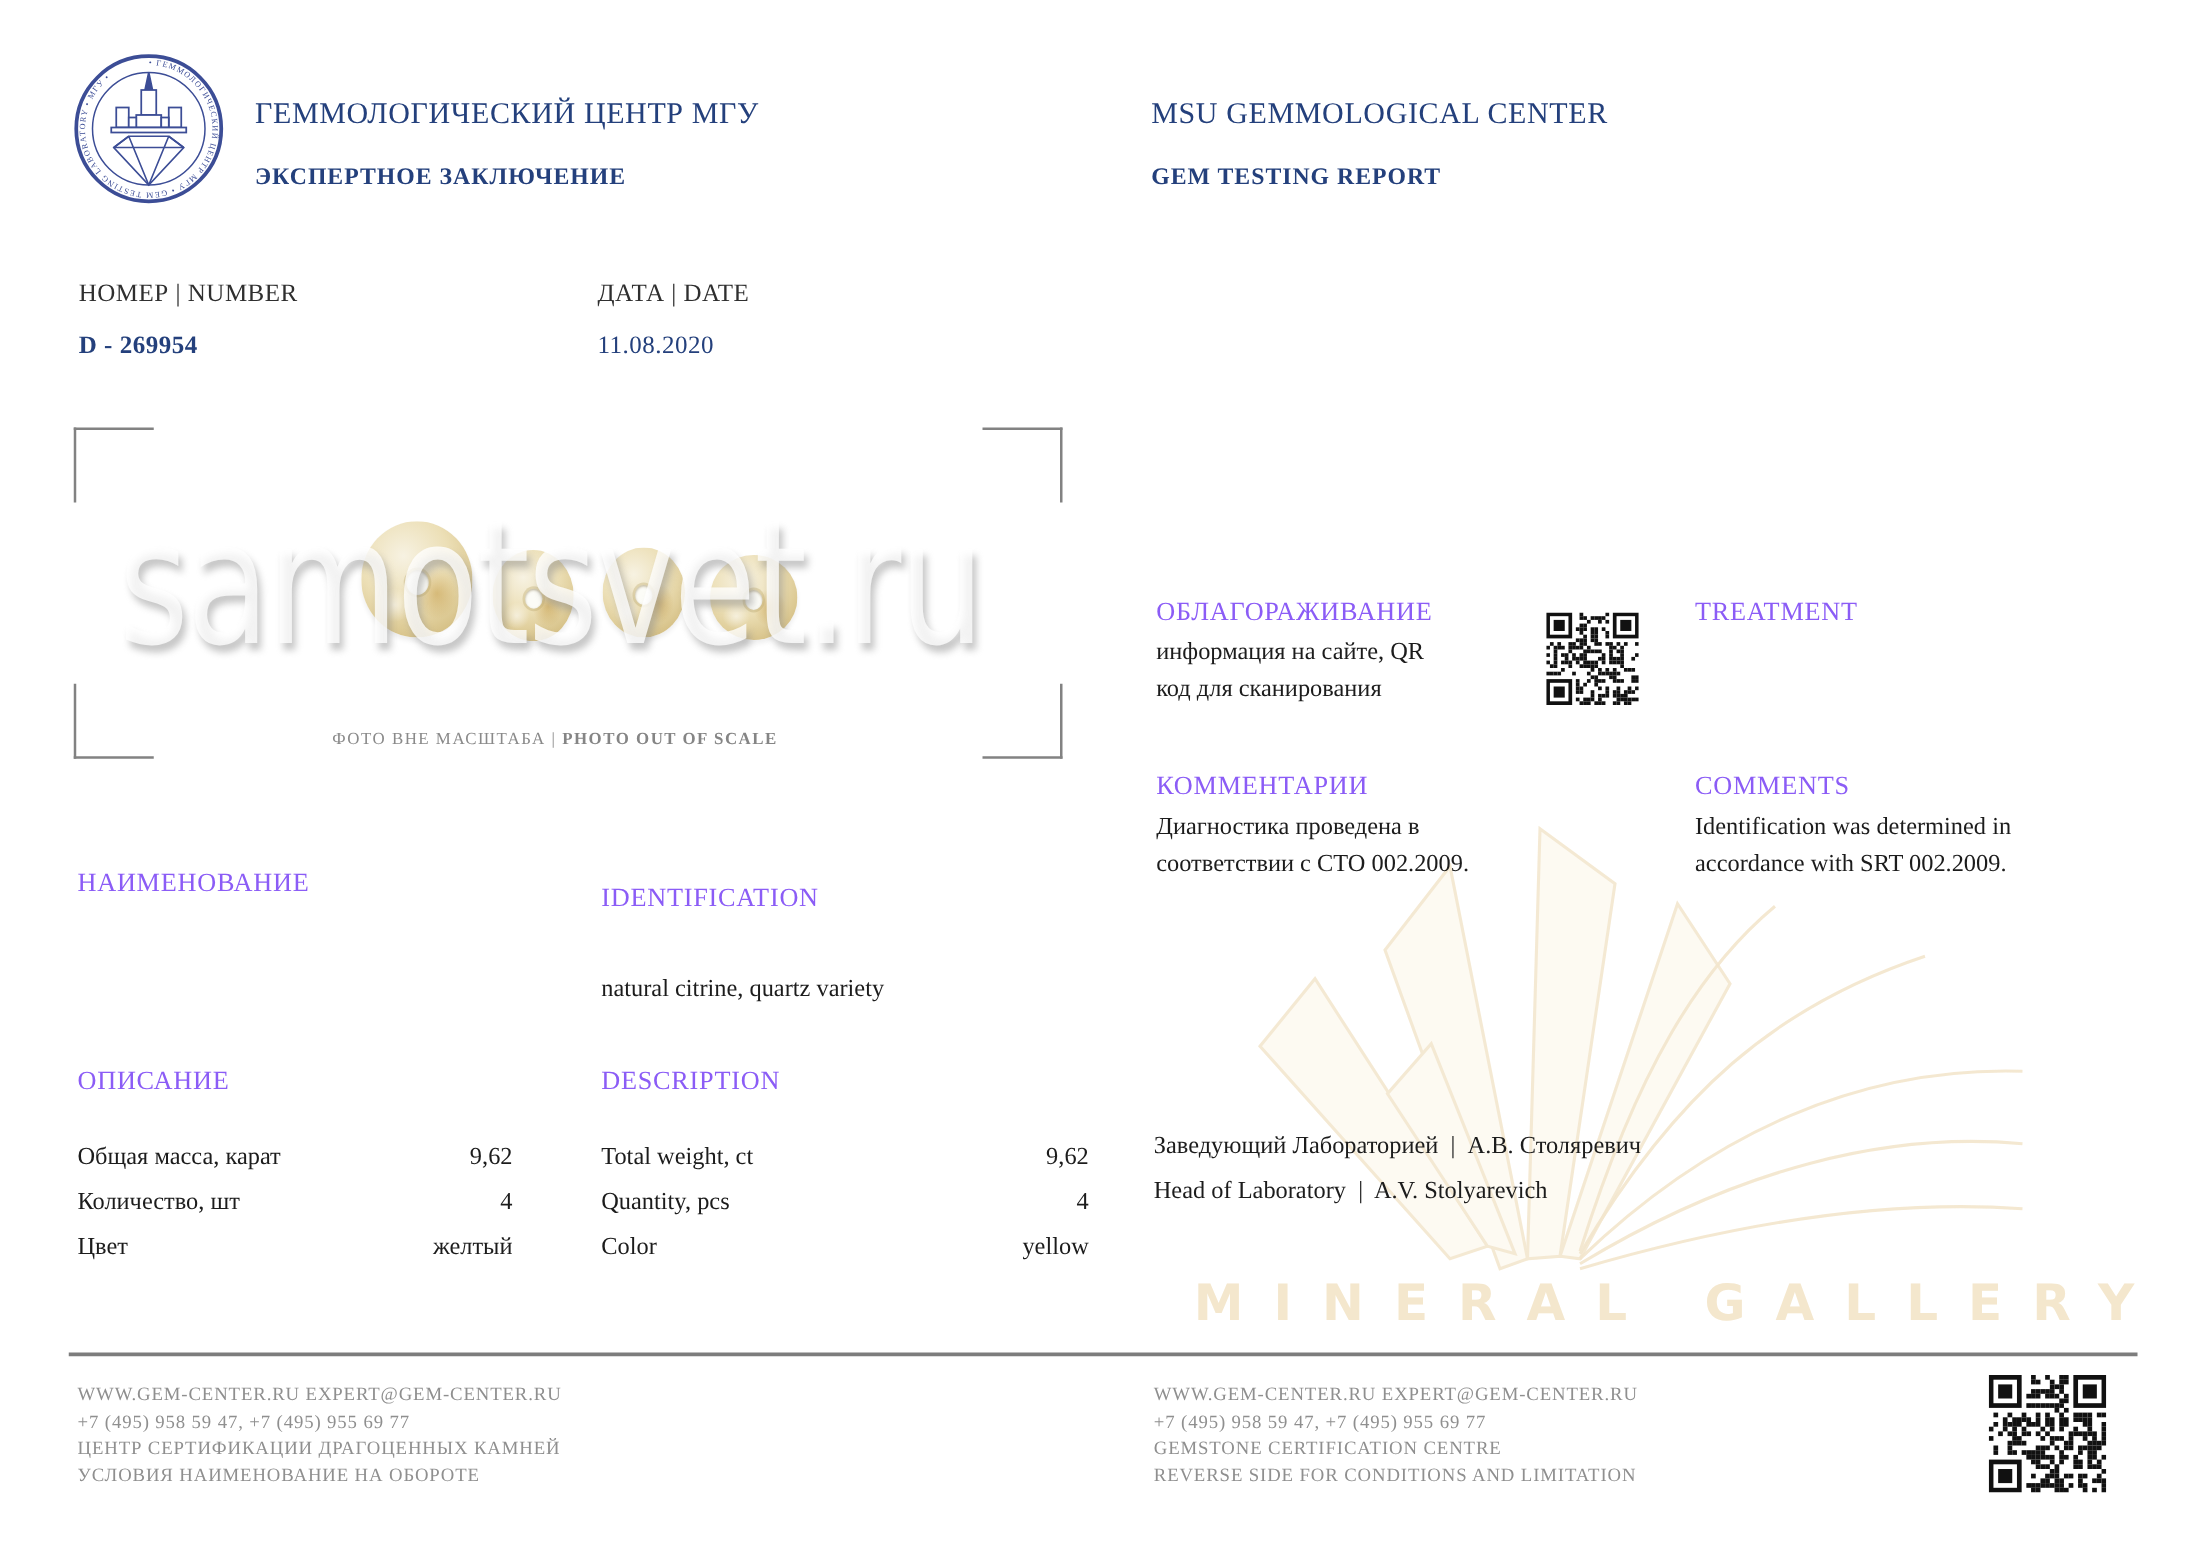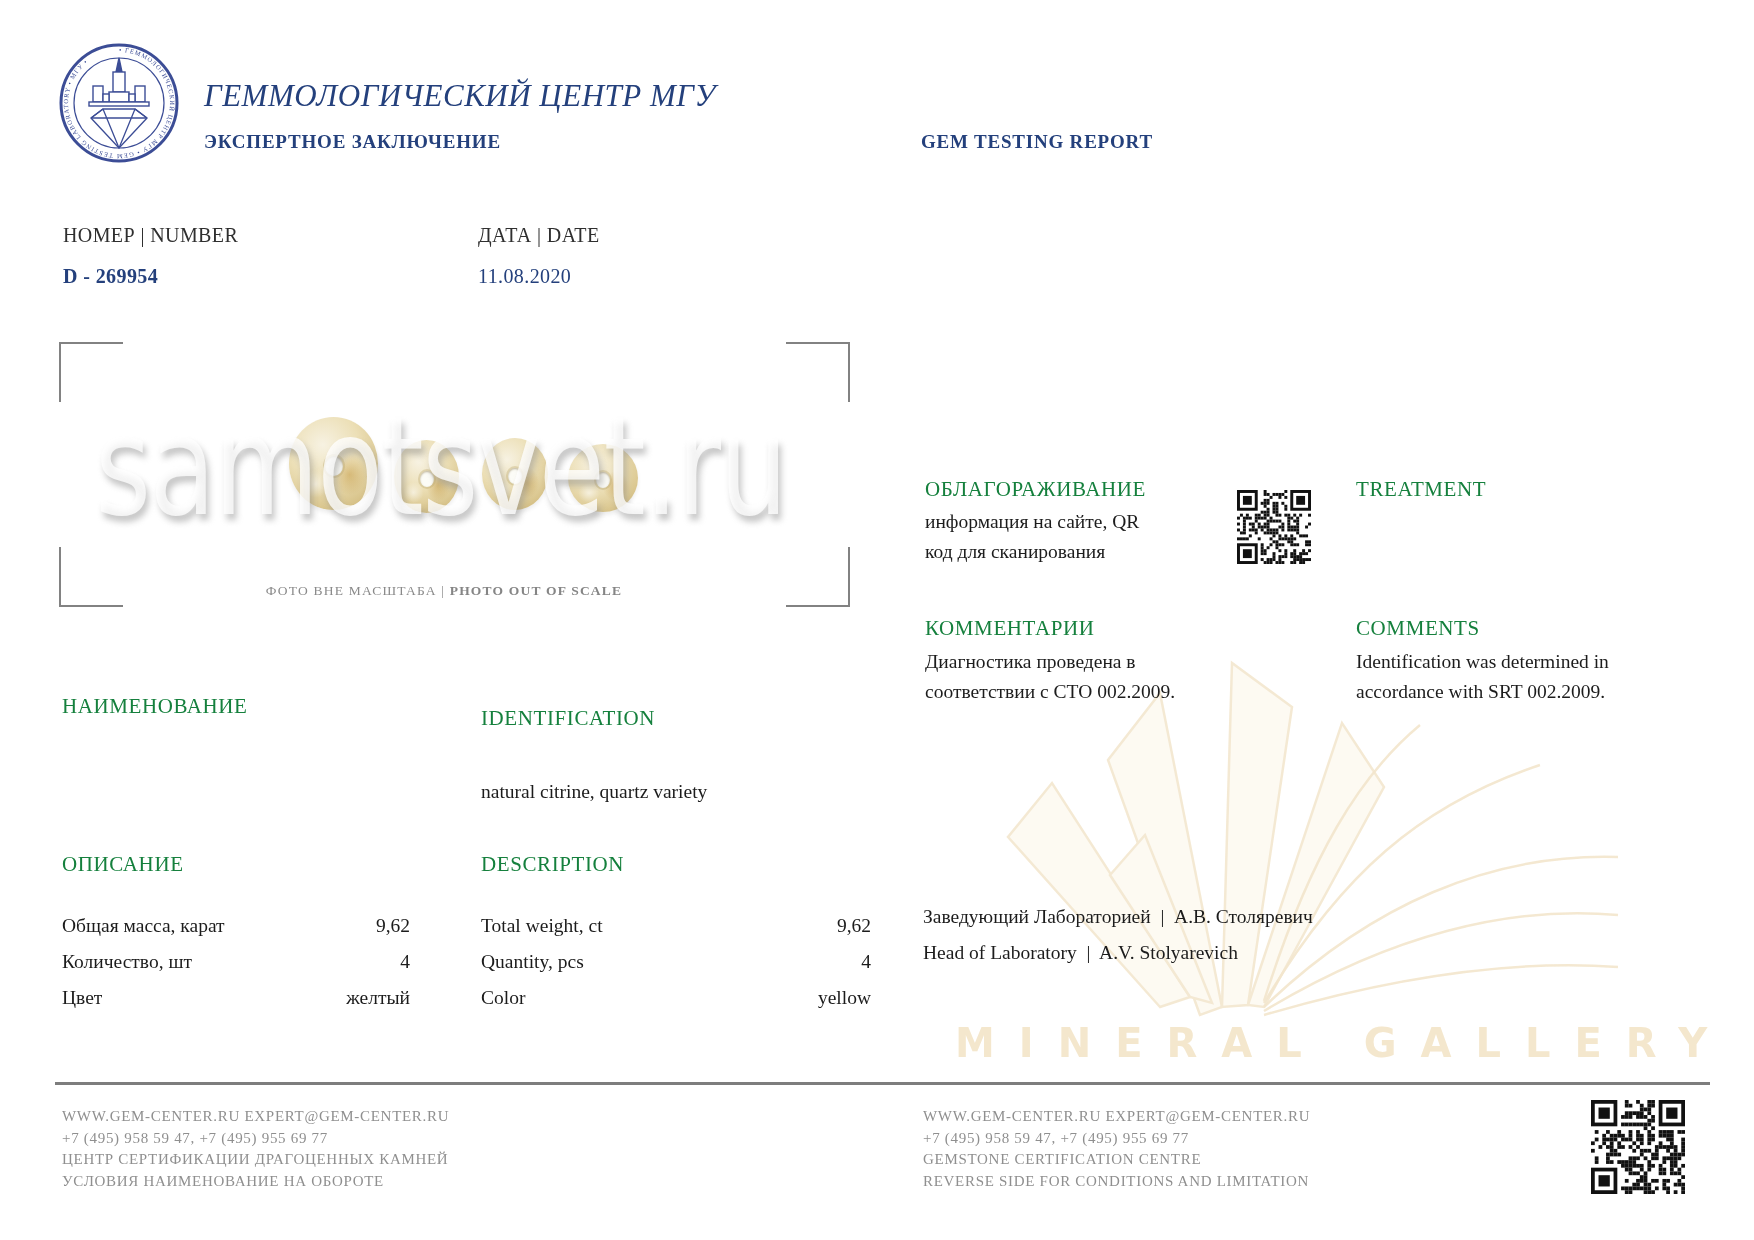--- a/index.html
+++ b/index.html
@@ -1,21 +1,21 @@
 <!DOCTYPE html>
 <html><head>
 <meta charset="utf-8">
 <style>
   html,body{margin:0;padding:0;background:#ffffff;}
   .page{position:relative;width:1754px;height:1240px;background:#ffffff;overflow:hidden;
         font-family:"Liberation Serif","DejaVu Serif",serif;color:#1c1c1c;}
   .abs{position:absolute;}
-  .h-main{font-size:31px;letter-spacing:.5px;color:#24407c;font-style:italic;}
+  .h-main{font-size:24px;letter-spacing:.5px;color:#24407c;}
   .h-sub{font-size:19px;font-weight:600;letter-spacing:.8px;color:#24407c;}
-  .h-sec{font-size:21px;letter-spacing:.6px;color:#15803d;}
+  .h-sec{font-size:21px;letter-spacing:.6px;color:#8b5cf6;}
   .lbl{font-size:20px;color:#2f2f2f;letter-spacing:.4px;}
   .val{font-size:20px;color:#24407c;letter-spacing:.4px;}
   .body-t{font-size:19.5px;line-height:30px;color:#1c1c1c;}
   
   .crop{width:62px;height:58px;border:0 solid #828282;}
   .crop.tl{border-top-width:2px;border-left-width:2px;}
   .crop.tr{border-top-width:2px;border-right-width:2px;}
   .crop.bl{border-bottom-width:2px;border-left-width:2px;}
   .crop.br{border-bottom-width:2px;border-right-width:2px;}
   
@@ -90,20 +90,21 @@
     </g>
 
     <g stroke="#3c4d96" stroke-width="1.3" fill="#ffffff">
       <path d="M45 67 L77 67 L89 76 L61 106 L33 76 Z"></path>
       <path d="M45 67 L33 76 M77 67 L89 76 M45 67 L61 106 M77 67 L61 106 M33 76 L89 76" fill="none"></path>
     </g>
   </svg>
 
   <div class="abs h-main" style="left:204px;top:78px;">ГЕММОЛОГИЧЕСКИЙ ЦЕНТР МГУ</div>
   <div class="abs h-sub" style="left:204px;top:131px;">ЭКСПЕРТНОЕ ЗАКЛЮЧЕНИЕ</div>
+  <div class="abs h-main" style="left:921px;top:78px;">MSU GEMMOLOGICAL CENTER</div>
   <div class="abs h-sub" style="left:921px;top:131px;">GEM TESTING REPORT</div>
 
   <div class="abs lbl" style="left:63px;top:224px;">НОМЕР | NUMBER</div>
   <div class="abs val" style="left:63px;top:265px;font-weight:600;">D - 269954</div>
   <div class="abs lbl" style="left:478px;top:224px;">ДАТА | DATE</div>
   <div class="abs val" style="left:478px;top:265px;">11.08.2020</div>
 
   <div class="abs crop tl" style="left:59px;top:342px;"></div>
   <div class="abs crop tr" style="left:786px;top:342px;"></div>
   <div class="abs crop bl" style="left:59px;top:547px;"></div>

